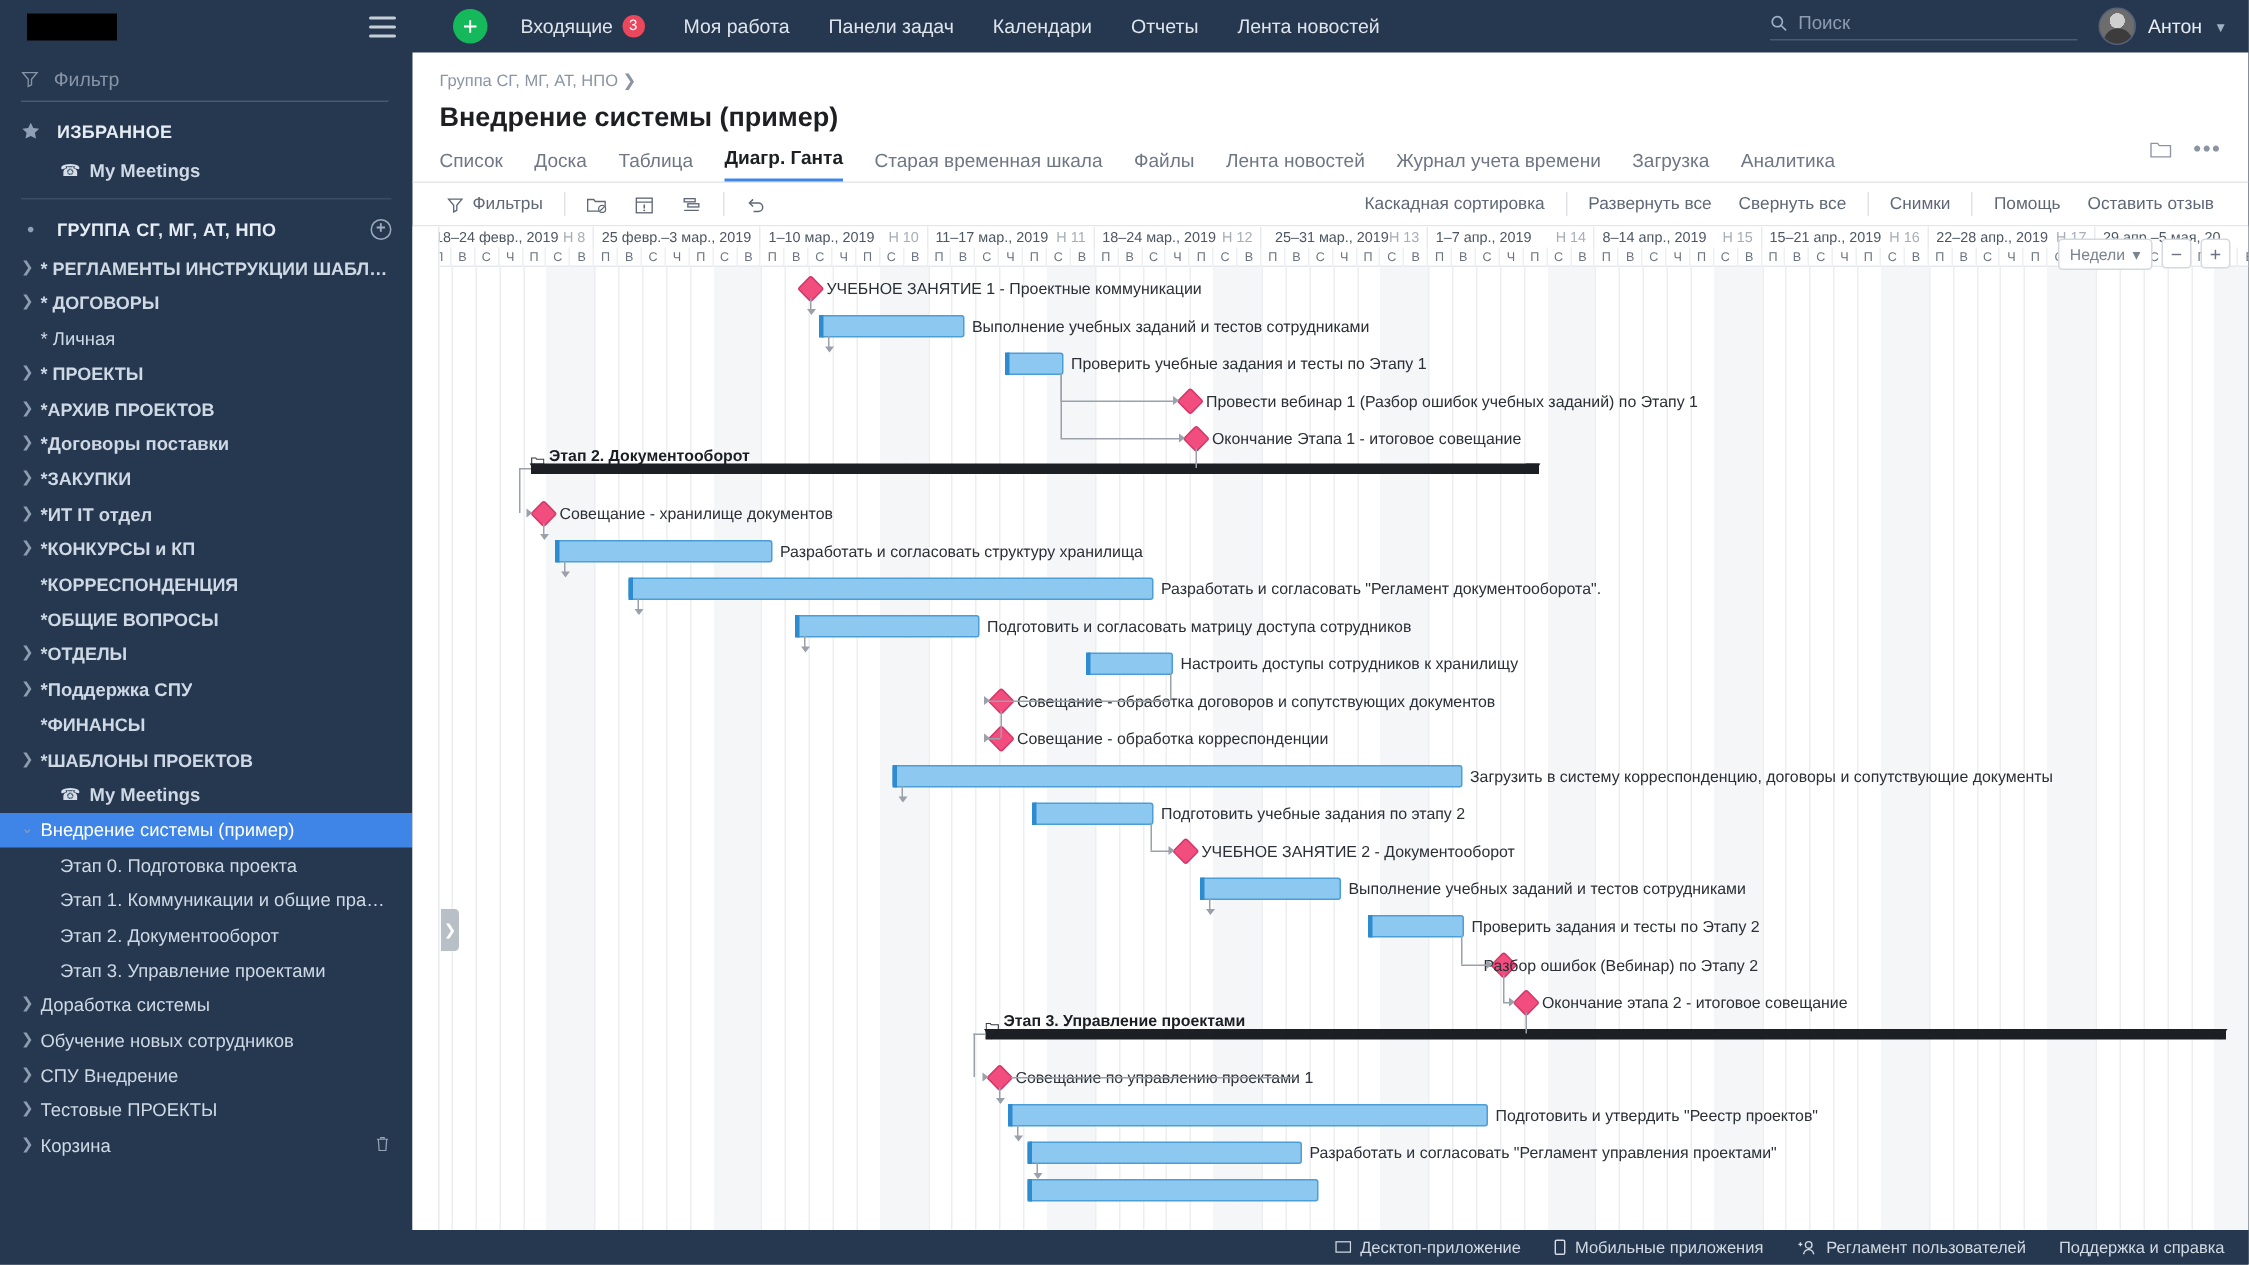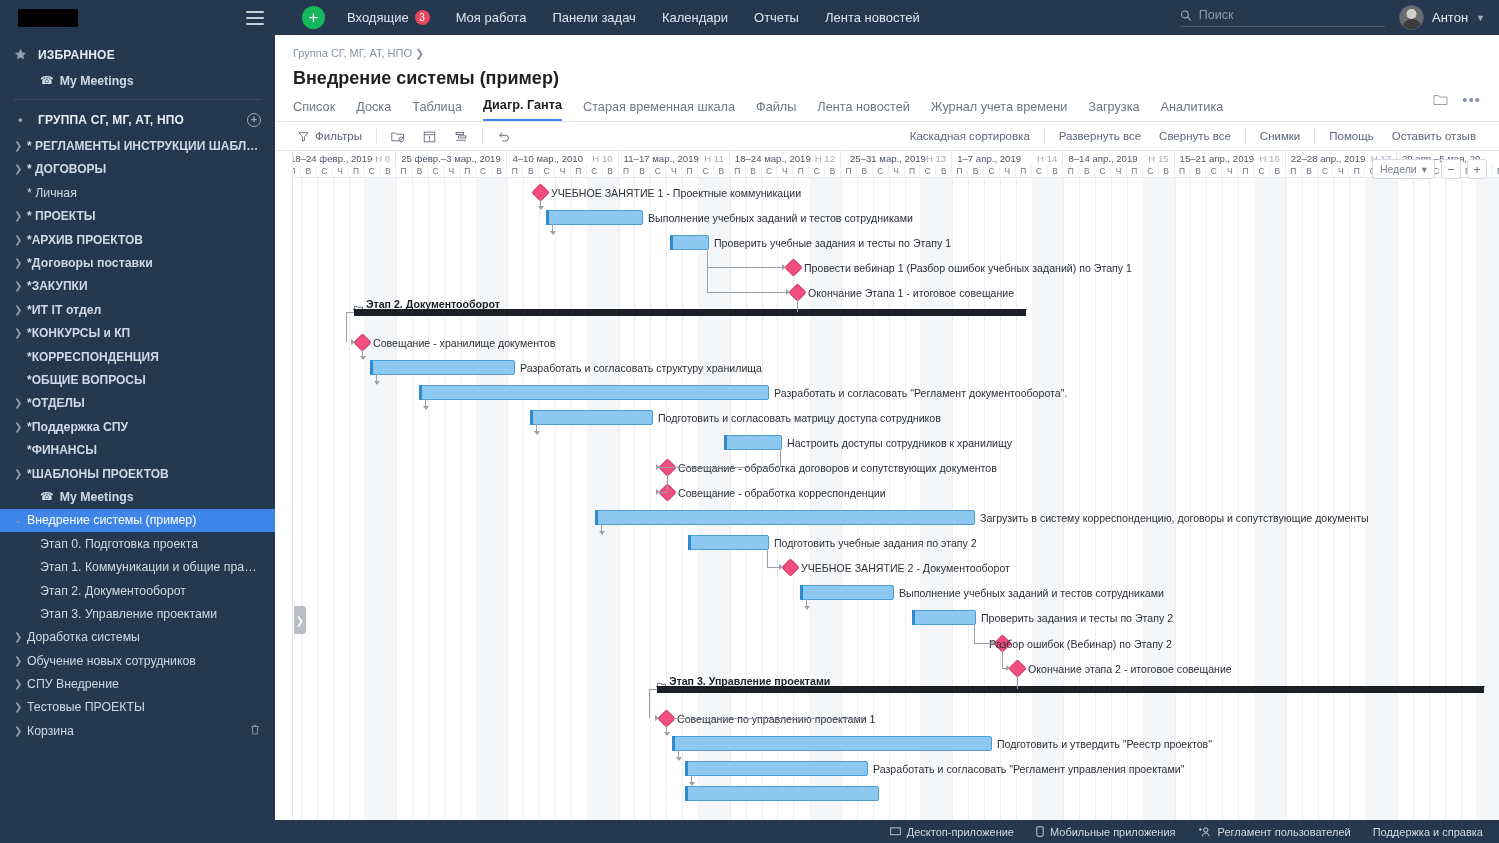--- a/index.html
+++ b/index.html
@@ -263,20 +263,26 @@
 
     <div class="user-block">
       <div class="avatar"></div>
       <span class="user-name">Антон</span>
       <span class="caret-d">▼</span>
     </div>
   </div>
 
   <div class="sidebar">
 
+    <div class="filter-row">
+      <svg class="icon-svg" width="13" height="13" viewBox="0 0 16 16">
+        <path d="M1.5 2.5h13l-5 6v5l-3 1.5v-6.5z" fill="none" stroke="#8795a9" stroke-width="1.2"></path>
+      </svg>
+      <input type="text" placeholder="Фильтр" style="">
+    </div>
 
     <div class="sec-head">
       <svg class="icon-svg" width="13" height="13" viewBox="0 0 16 16">
         <path d="M8 1l2.1 4.4 4.8.6-3.5 3.3.9 4.7L8 11.8 3.7 14l.9-4.7L1.1 6l4.8-.6z" fill="#8fa0b6"></path>
       </svg>
       <span>ИЗБРАННОЕ</span>
     </div>
     <div class="sb-item indent bold">
       <span class="mt-ico">☎</span>
       <span class="lbl">My Meetings</span>
@@ -501,21 +507,21 @@
         <div id="wk-row">
             <div class="wk" style="left: -8px; width: 111.2px;">
               <span>18–24 февр., 2019</span>
               <span class="wknum">Н 8</span>
             </div>
             <div class="wk" style="left: 103.2px; width: 111.2px;">
               <span>25 февр.–3 мар., 2019</span>
               <span class="wknum"></span>
             </div>
             <div class="wk" style="left: 214.4px; width: 111.2px;">
-              <span>4–10 мар., 2010</span>
+              <span>1–10 мар., 2019</span>
               <span class="wknum">Н 10</span>
             </div>
             <div class="wk" style="left: 325.6px; width: 111.2px;">
               <span>11–17 мар., 2019</span>
               <span class="wknum">Н 11</span>
             </div>
             <div class="wk" style="left: 436.8px; width: 111.2px;">
               <span>18–24 мар., 2019</span>
               <span class="wknum">Н 12</span>
             </div>

